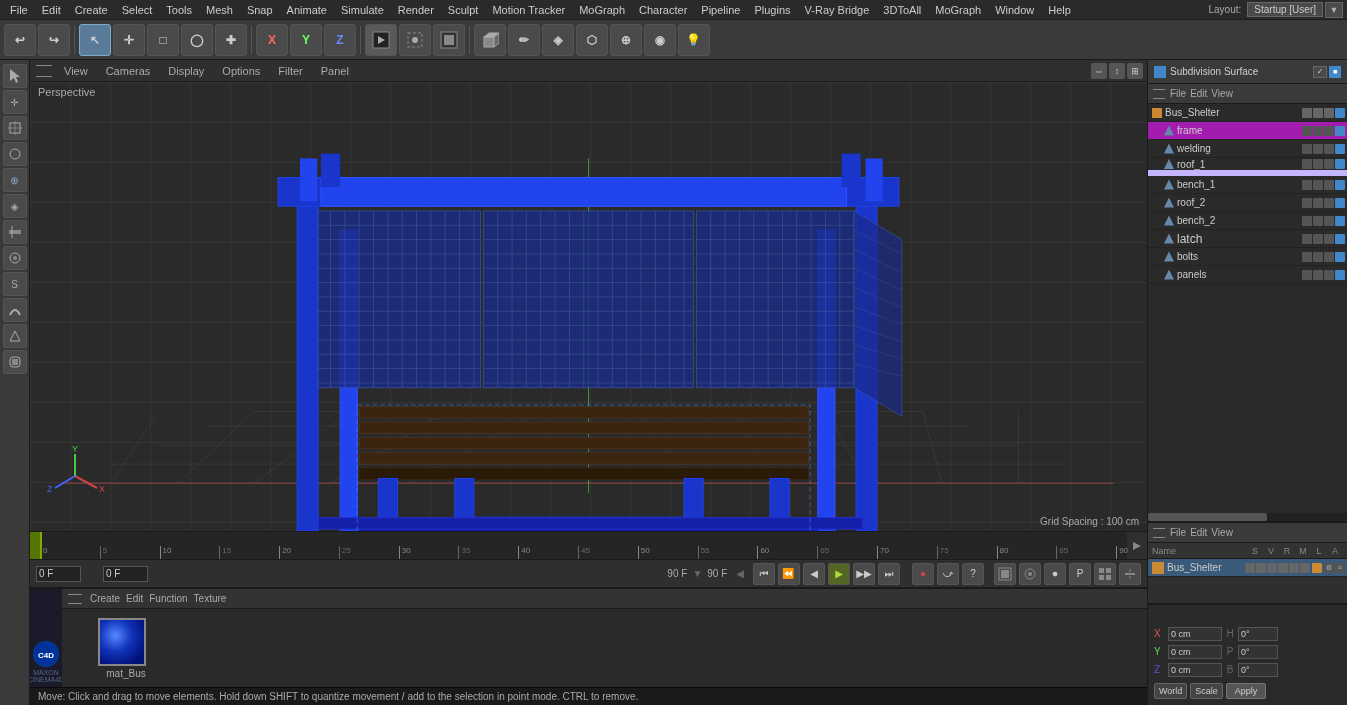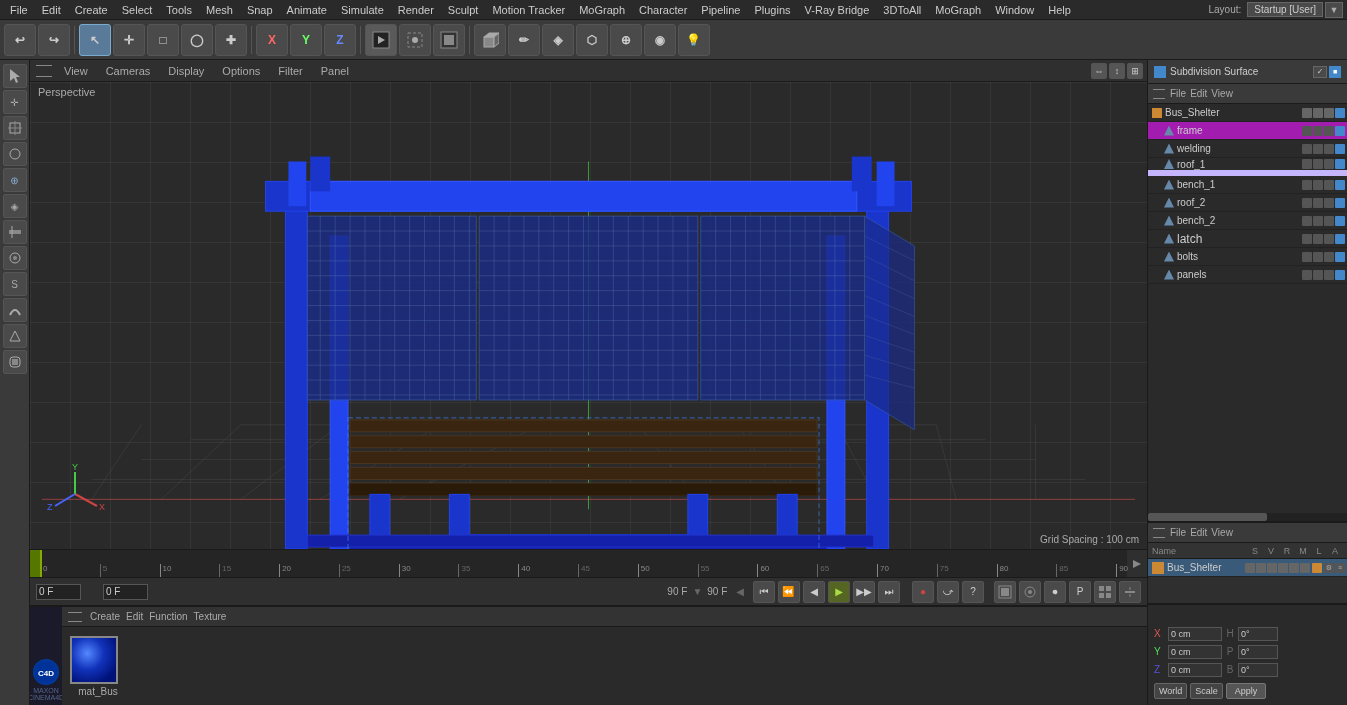--- a/index.html
+++ b/index.html
@@ -42,21 +42,21 @@
     
     #axis-indicator { position: absolute; bottom: 20px; left: 20px; width: 60px; height: 60px; }
     .frame-input { width: 50px; height: 18px; background: #222; border: 1px solid #555; color: #ccc; font-size: 10px; padding: 1px 3px; }
     .play-btn { width: 22px; height: 22px; background: #4a4a4a; border: 1px solid #555; border-radius: 2px; display: flex; align-items: center; justify-content: center; cursor: pointer; color: #ccc; font-size: 10px; }
     .panel-menu-item { font-size: 10px; color: #aaa; cursor: pointer; }
     .tree-item { display: flex; align-items: center; height: 18px; padding-left: 4px; cursor: pointer; border-bottom: 1px solid #2f2f2f; }
     #mat-toolbar { height: 22px; background: #333; display: flex; align-items: center; padding: 0 6px; gap: 8px; border-bottom: 1px solid #1a1a1a; }
     .mat-menu { font-size: 10px; color: #aaa; cursor: pointer; }
     .material-thumb { width: 50px; height: 50px; border-radius: 50%; background: radial-gradient(circle at 35% 35%, #888, #222); border: 2px solid #888; margin-right: 8px; position: relative; overflow: hidden; }
     .material-thumb-label { font-size: 10px; color: #aaa; text-align: center; margin-top: 2px; }
-    .material-slot { display: flex; flex-direction: column; align-items: center; }
+    .material-slot { display: flex; flex-direction: column; align-items: center; margin-left: 28px; }
 
     #status-bar { height: 18px; background: #2a2a2a; border-top: 1px solid #1a1a1a; display: flex; align-items: center; padding: 0 8px; }
     #status-text { font-size: 10px; color: #aaa; }
     .br-row { display: flex; align-items: center; height: 18px; margin-bottom: 1px; }
     .br-label { width: 14px; font-size: 10px; color: #aaa; }
     .br-input { width: 50px; height: 15px; background: #333; border: 1px solid #555; color: #ccc; font-size: 10px; padding: 1px 3px; }
     .br-sep { width: 16px; font-size: 10px; color: #666; text-align: center; }
     .br-input2 { width: 50px; height: 15px; background: #333; border: 1px solid #555; color: #ccc; font-size: 10px; padding: 1px 3px; }
     .dropdown-btn { height: 18px; background: #444; border: 1px solid #666; color: #ccc; font-size: 10px; padding: 1px 6px; border-radius: 2px; cursor: pointer; display: flex; align-items: center; gap: 2px; }
     .apply-btn { height: 18px; background: #555; border: 1px solid #777; color: #ccc; font-size: 10px; padding: 1px 10px; border-radius: 2px; cursor: pointer; }
@@ -511,20 +511,23 @@
             <div class="material-slot">
               <div class="material-thumb" style="width:48px;height:48px;border-radius:0;background:radial-gradient(circle at 35% 35%, #5588ff 0%, #1133bb 40%, #001177 80%);border:2px solid #888;">
               </div>
               <div class="material-thumb-label">mat_Bus</div>
             </div>
           </div>
         </div>
 
       </div>
 
+      <div id="status-bar" style="height:18px;background:#1a1a1a;display:flex;align-items:center;padding:0 8px;border-top:1px solid #0a0a0a;">
+        <span id="status-text">Move: Click and drag to move elements. Hold down SHIFT to quantize movement / add to the selection in point mode. CTRL to remove.</span>
+      </div>
 
     </div>
 
     <div id="right-panel-area" style="width:200px;display:flex;flex-direction:column;background:#2f2f2f;border-left:1px solid #1a1a1a;position:relative;">
 
       <div style="display:flex;flex-direction:column;flex:1;overflow:hidden;">
 
         <div style="height:24px;background:#3a3a3a;display:flex;align-items:center;padding:0 6px;border-bottom:1px solid #1a1a1a;">
           <div style="width:12px;height:12px;background:#4488cc;margin-right:4px;flex-shrink:0;"></div>
           <span style="font-size:10px;color:#ccc;flex:1;">Subdivision Surface</span>

